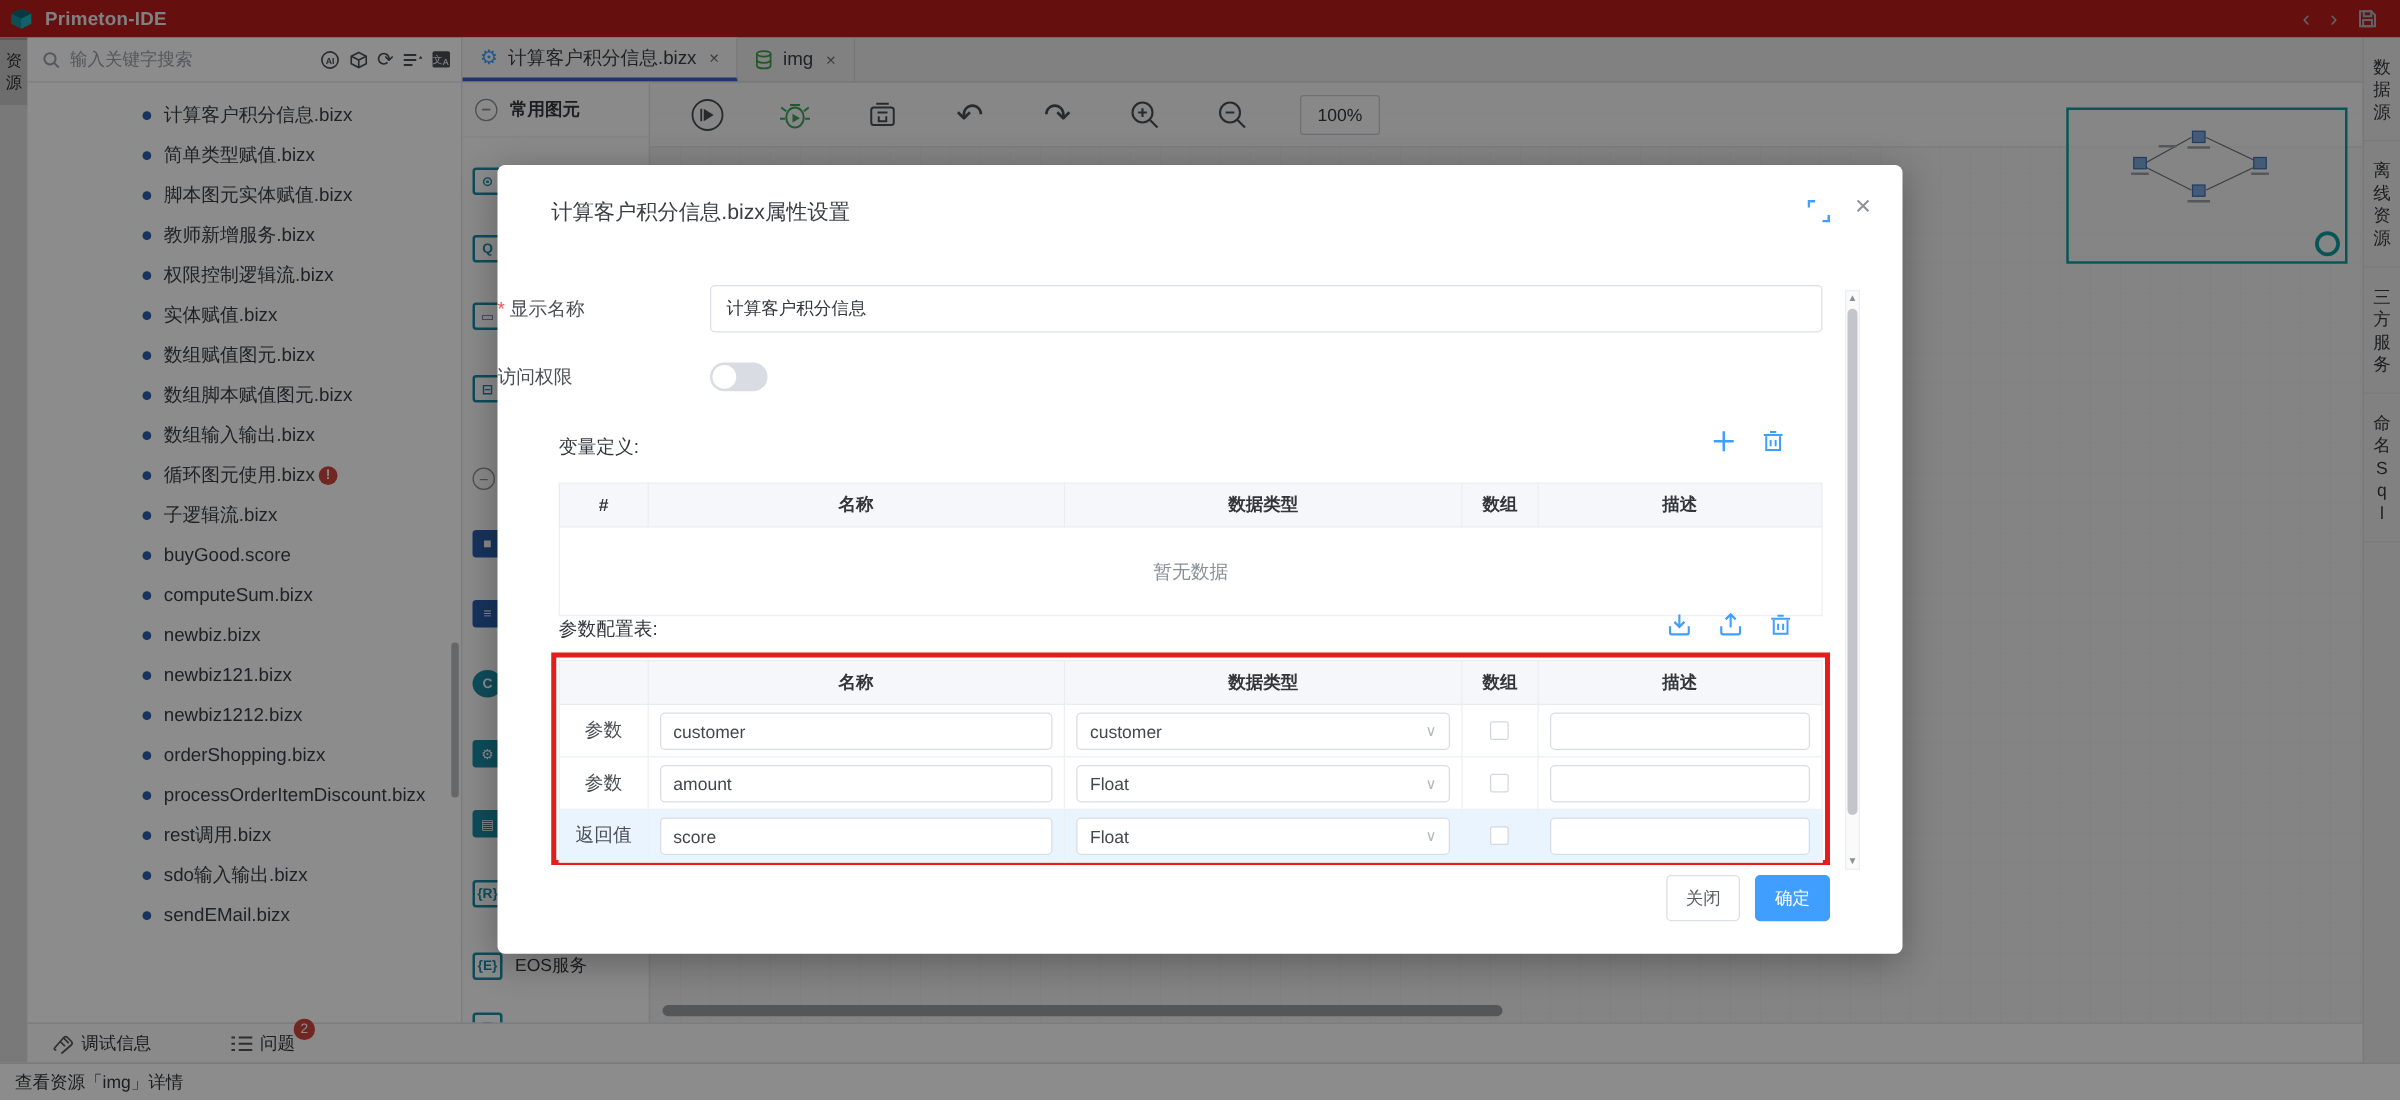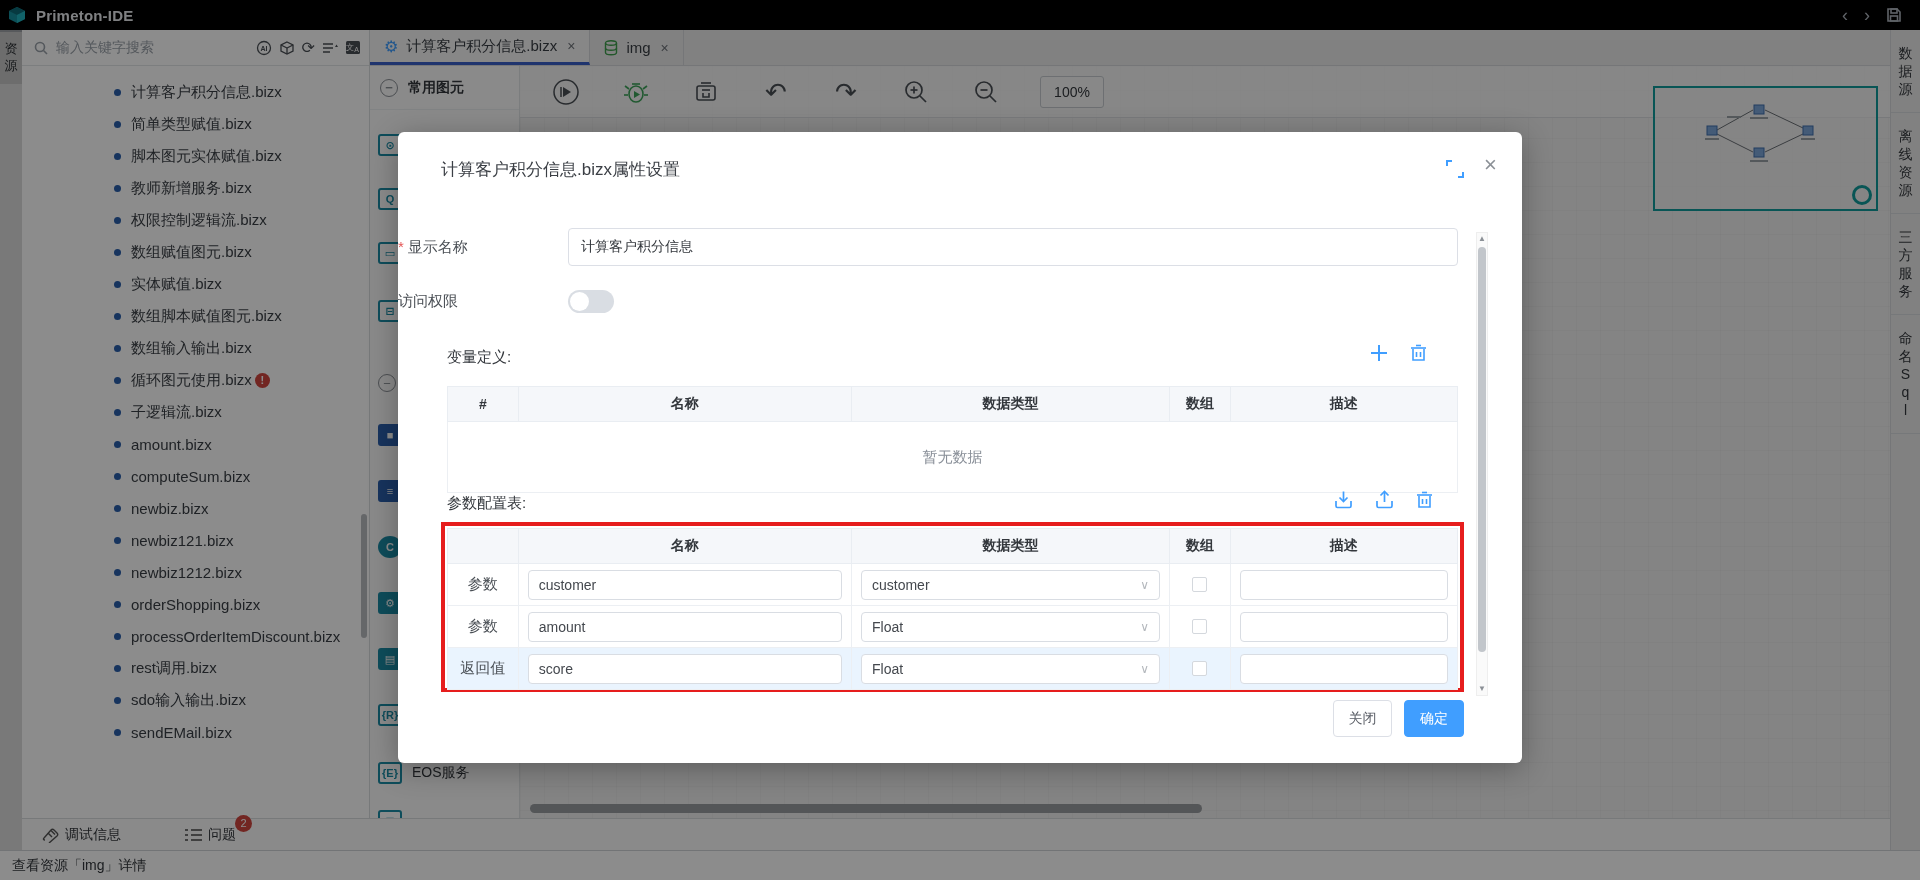--- a/index.html
+++ b/index.html
@@ -1,21 +1,21 @@
 <!DOCTYPE html>
 <html><head>
 <meta charset="utf-8">
 <style>
   * { margin:0; padding:0; box-sizing:border-box; }
   html,body { width:1920px; height:880px; overflow:hidden;
     font-family:"Liberation Sans","DejaVu Sans",sans-serif; background:#f1f1f1; }
 
   
   #titlebar { position:absolute; left:0; top:0; width:1920px; height:30px;
-    background:#000000; display:flex; align-items:center; color:#e8eaed; z-index:1; }
+    background:#b91c1c; display:flex; align-items:center; color:#e8eaed; z-index:1; }
   #titlebar .logo { margin:0 10px 0 8px; }
   #titlebar .app-title { font-size:15px; font-weight:bold; letter-spacing:.2px; }
   #titlebar .tb-right { margin-left:auto; display:flex; align-items:center; gap:16px; padding-right:18px; color:#aeb4bd; }
   #titlebar .chev { font-size:18px; line-height:1; cursor:default; }
 
   
   #left-strip { position:absolute; left:0; top:30px; width:22px; height:820px; background:#dcdcdc; z-index:1; }
   #left-strip .seg { background:#c6c6c6; padding:8px 0 10px; display:flex; flex-direction:column; align-items:center;
     font-size:13px; color:#2b2f33; line-height:17px; border-top:2px solid #9fa3a8;}
 
@@ -227,46 +227,46 @@
       <li>
         <span class="dot"></span>
         <span>教师新增服务.bizx</span>
       </li>
       <li>
         <span class="dot"></span>
         <span>权限控制逻辑流.bizx</span>
       </li>
       <li>
         <span class="dot"></span>
+        <span>实体赋值.bizx</span>
+      </li>
+      <li>
+        <span class="dot"></span>
         <span>数组赋值图元.bizx</span>
-      </li>
-      <li>
-        <span class="dot"></span>
-        <span>实体赋值.bizx</span>
       </li>
       <li>
         <span class="dot"></span>
         <span>数组脚本赋值图元.bizx</span>
       </li>
       <li>
         <span class="dot"></span>
         <span>数组输入输出.bizx</span>
       </li>
       <li>
         <span class="dot"></span>
         <span>循环图元使用.bizx</span>
         <span class="err">!</span>
       </li>
       <li>
         <span class="dot"></span>
         <span>子逻辑流.bizx</span>
       </li>
       <li>
         <span class="dot"></span>
-        <span>amount.bizx</span>
+        <span>buyGood.score</span>
       </li>
       <li>
         <span class="dot"></span>
         <span>computeSum.bizx</span>
       </li>
       <li>
         <span class="dot"></span>
         <span>newbiz.bizx</span>
       </li>
       <li>

